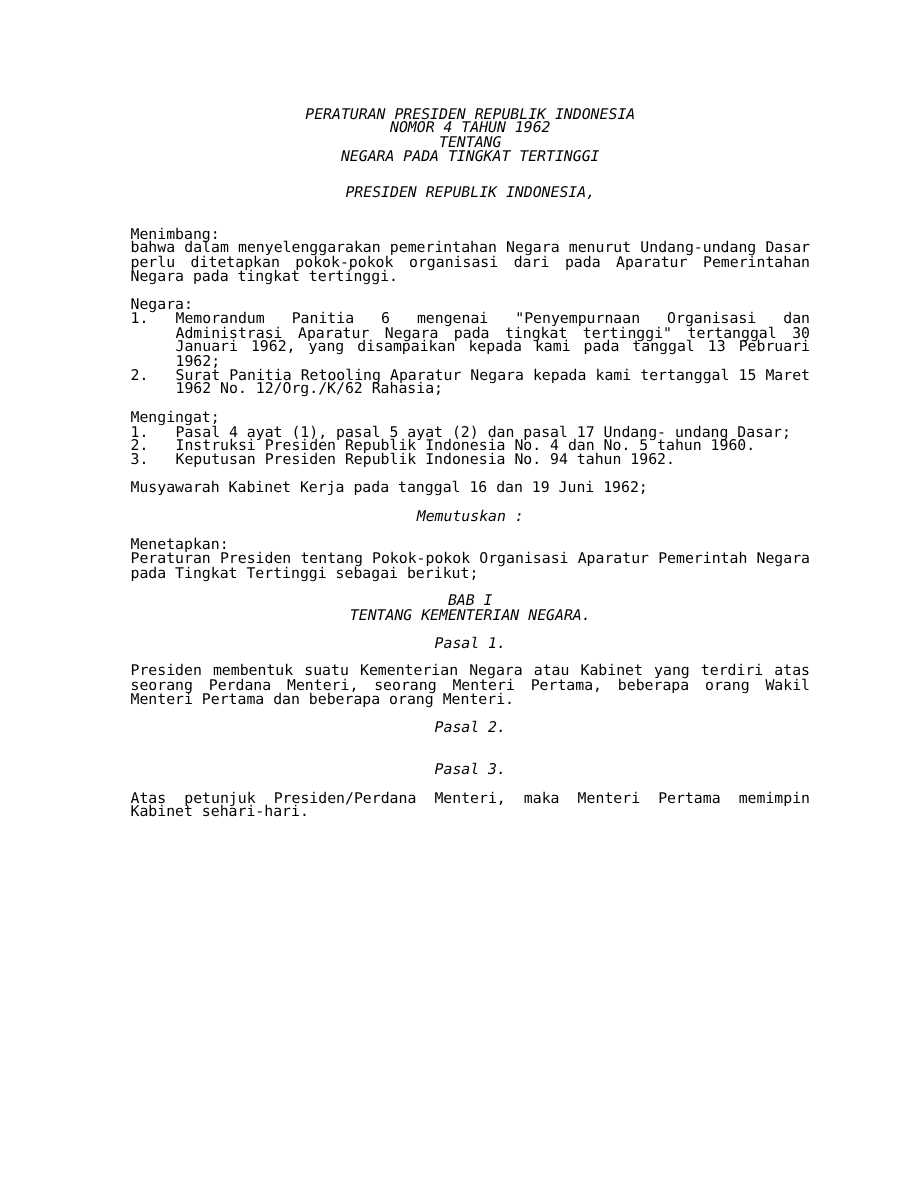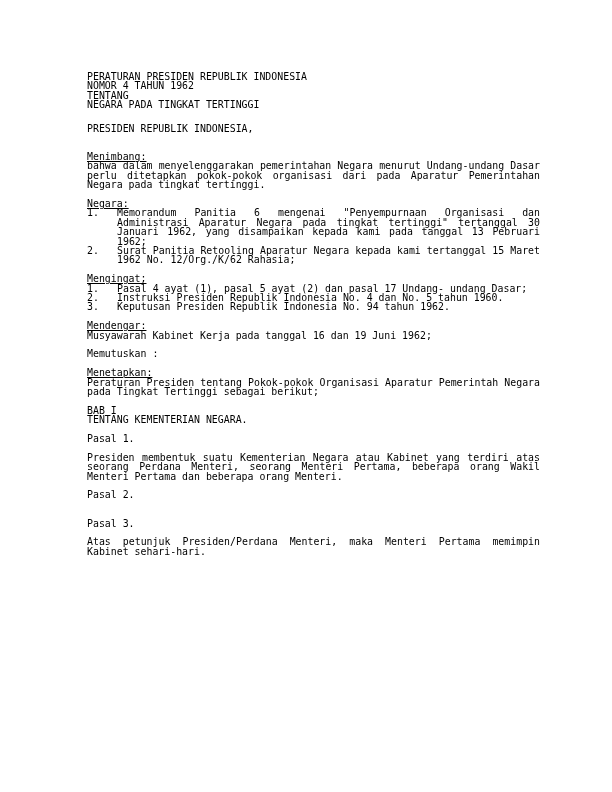--- a/index.html
+++ b/index.html
@@ -1,24 +1,24 @@
 <!DOCTYPE html>
 <html><head>
 <meta charset="utf-8">
 <style>
   html,body{margin:0;padding:0;background:#ffffff;}
   body{width:612px;height:792px;position:relative;overflow:hidden;
        font-family:"DejaVu Sans Mono","Liberation Mono",monospace;color:#000;}
   .page{position:absolute;left:87px;top:72px;width:453px;
         font-size:9.9px;line-height:9.4px;}
-  .c{white-space:pre;}
+  .c{text-align:center;white-space:pre;font-style:italic;}
   .j{text-align:justify;text-align-last:left;}
   .gap{height:9.4px;}
   .hgap{height:4.7px;}
-  .lbl{white-space:pre;text-decoration:underline;}
+  .lbl{white-space:pre;}
   .item{display:flex;}
   .num{width:30px;flex:none;}
   .itxt{flex:1;text-align:justify;text-align-last:left;}
 </style>
 </head>
 <body>
 
 <div class="page">
   <div class="c">PERATURAN PRESIDEN REPUBLIK INDONESIA</div>
   <div class="c">NOMOR 4 TAHUN 1962</div>
@@ -53,21 +53,20 @@
   <div class="item">
     <span class="num">2.</span>
     <span class="itxt">Instruksi Presiden Republik Indonesia No. 4 dan No. 5 tahun 1960.</span>
   </div>
   <div class="item">
     <span class="num">3.</span>
     <span class="itxt">Keputusan Presiden Republik Indonesia No. 94 tahun 1962.</span>
   </div>
   <div class="gap"></div>
 
-  <div class="lbl">Mendengar:</div>
   <div class="j">Musyawarah Kabinet Kerja pada tanggal 16 dan 19 Juni 1962;</div>
   <div class="gap"></div>
 
   <div class="c">Memutuskan :</div>
   <div class="gap"></div>
 
   <div class="lbl">Menetapkan:</div>
   <div class="j">Peraturan Presiden tentang Pokok-pokok Organisasi Aparatur Pemerintah Negara pada Tingkat Tertinggi sebagai berikut;</div>
   <div class="gap"></div>
 

